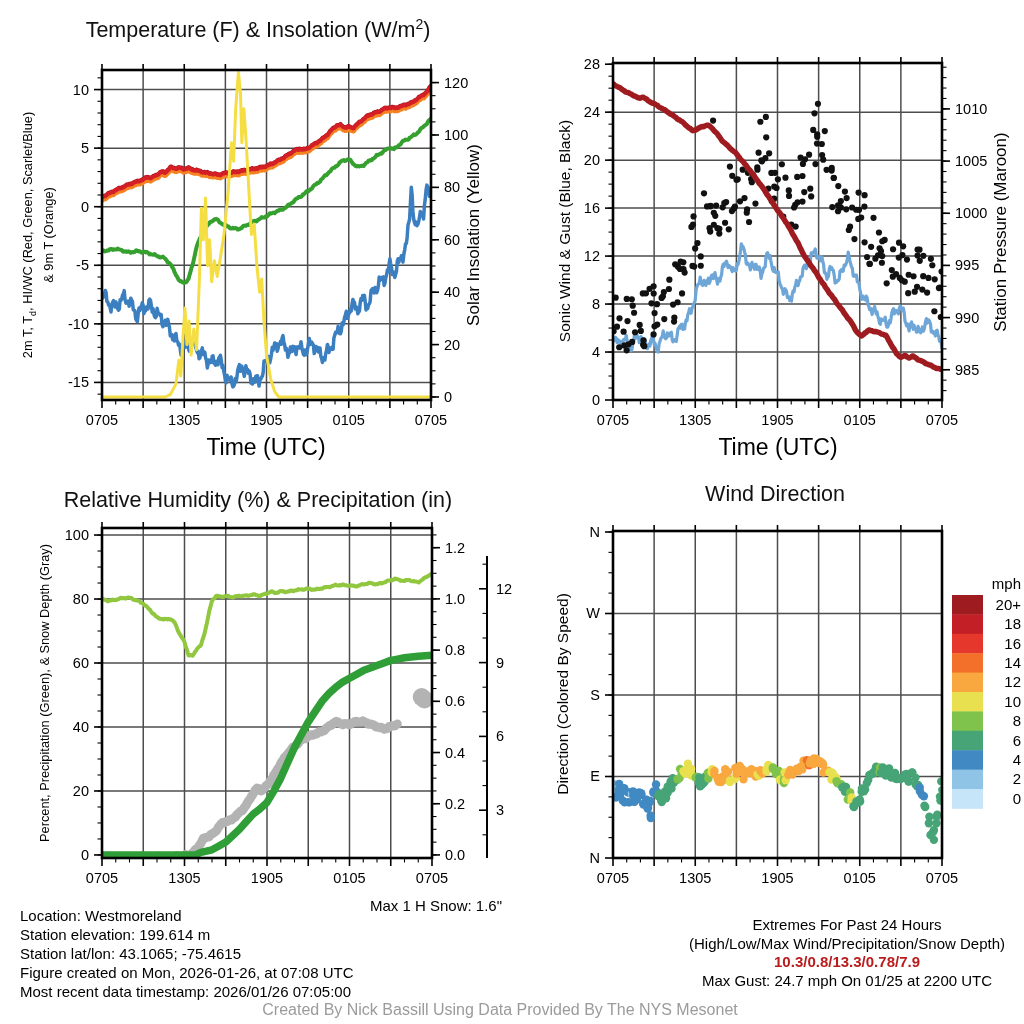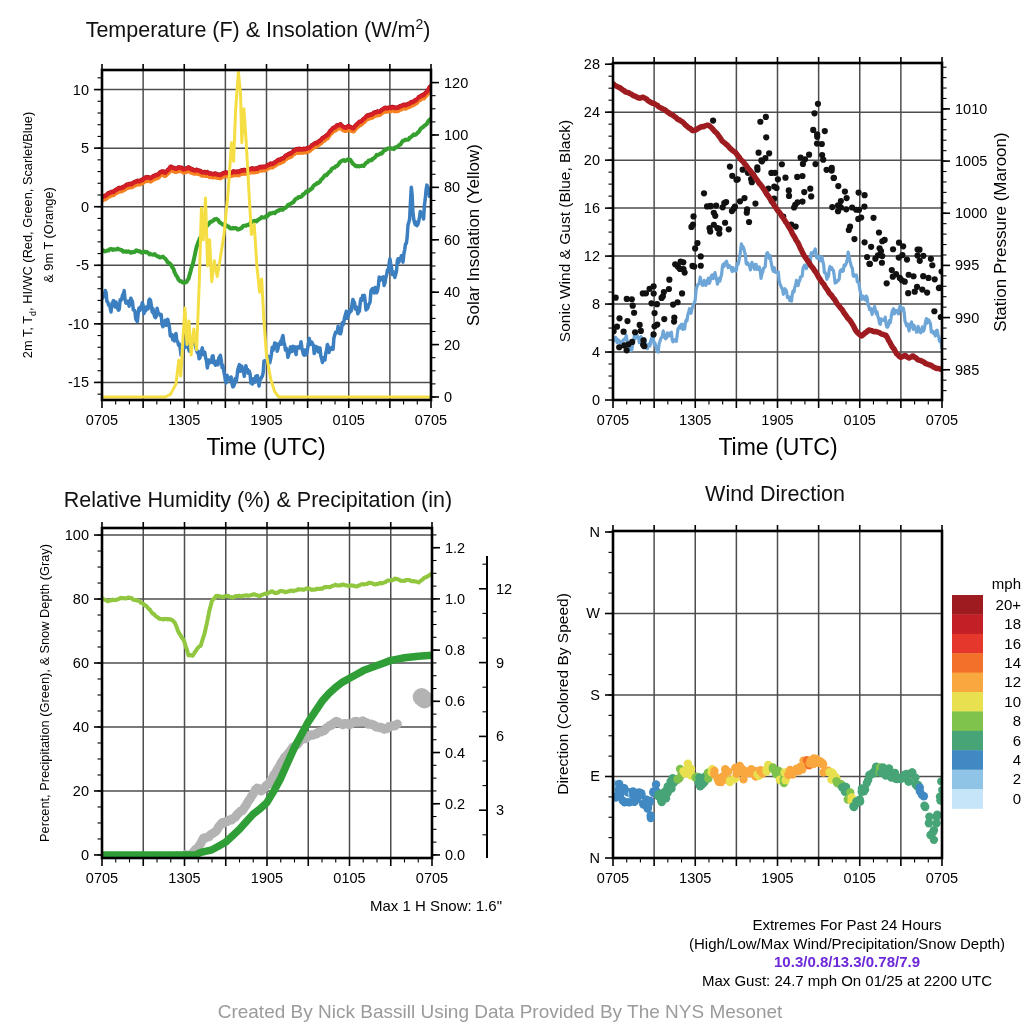--- a/index.html
+++ b/index.html
@@ -15,21 +15,21 @@
   .v-small{font-size:12.8px;line-height:15px;}
   .v-med{font-size:15.5px;}
   .v-big{font-size:17px;}
   .fline{font-size:15px;line-height:19px;}
   #footer-left{position:absolute;left:20px;top:906px;}
   #footer-snow{position:absolute;left:240px;top:897px;width:262px;text-align:right;font-size:15px;}
   #footer-right{position:absolute;right:19px;top:916px;text-align:center;}
   #footer-right .fline{line-height:18.7px;}
   #extremes-values{font-weight:bold;}
   #credit{position:absolute;left:0;top:1001px;width:1000px;text-align:center;
-          font-size:19px;color:#9b9b9b;}
+          font-size:16px;color:#9b9b9b;}
 </style>
 </head>
 <body>
 
 <div id="stage">
   <svg id="canvas" width="1024" height="1024">
       <defs>
         <clipPath id="clip0">
           <rect x="102" y="70" width="329" height="330"></rect>
         </clipPath>
@@ -1125,21 +1125,28 @@
   <div class="vlabel v-small" style="left:38px;top:235px;">
     <div><span>2m T, T</span><sub>d</sub><span>, HI/WC (Red, Green, Scarlet/Blue)</span></div>
     <div>&amp; 9m T (Orange)</div>
   </div>
   <div class="vlabel v-big" style="left:474px;top:235px;">Solar Insolation (Yellow)</div>
   <div class="vlabel v-med" style="left:565px;top:231px;">Sonic Wind &amp; Gust (Blue, Black)</div>
   <div class="vlabel v-big" style="left:1001px;top:232px;">Station Pressure (Maroon)</div>
   <div class="vlabel v-small" style="left:44px;top:693px;">Percent, Precipitation (Green), &amp; Snow Depth (Gray)</div>
   <div class="vlabel v-med" style="left:563px;top:694px;">Direction (Colored By Speed)</div>
 
+  <div id="footer-left">
+    <div class="fline">Location: Westmoreland</div>
+    <div class="fline">Station elevation: 199.614 m</div>
+    <div class="fline">Station lat/lon: 43.1065; -75.4615</div>
+    <div class="fline">Figure created on Mon, 2026-01-26, at 07:08 UTC</div>
+    <div class="fline">Most recent data timestamp: 2026/01/26 07:05:00</div>
+  </div>
   <div id="footer-snow">Max 1 H Snow: 1.6"</div>
   <div id="footer-right">
     <div class="fline">Extremes For Past 24 Hours</div>
     <div class="fline">(High/Low/Max Wind/Precipitation/Snow Depth)</div>
-    <div class="fline" id="extremes-values" style="color: #6d28d9;">10.3/0.8/13.3/0.78/7.9</div>
+    <div class="fline" id="extremes-values" style="color: #b91c1c;">10.3/0.8/13.3/0.78/7.9</div>
     <div class="fline">Max Gust: 24.7 mph On 01/25 at 2200 UTC</div>
   </div>
   <div id="credit">Created By Nick Bassill Using Data Provided By The NYS Mesonet</div>
 </div>
 
 </body></html>

